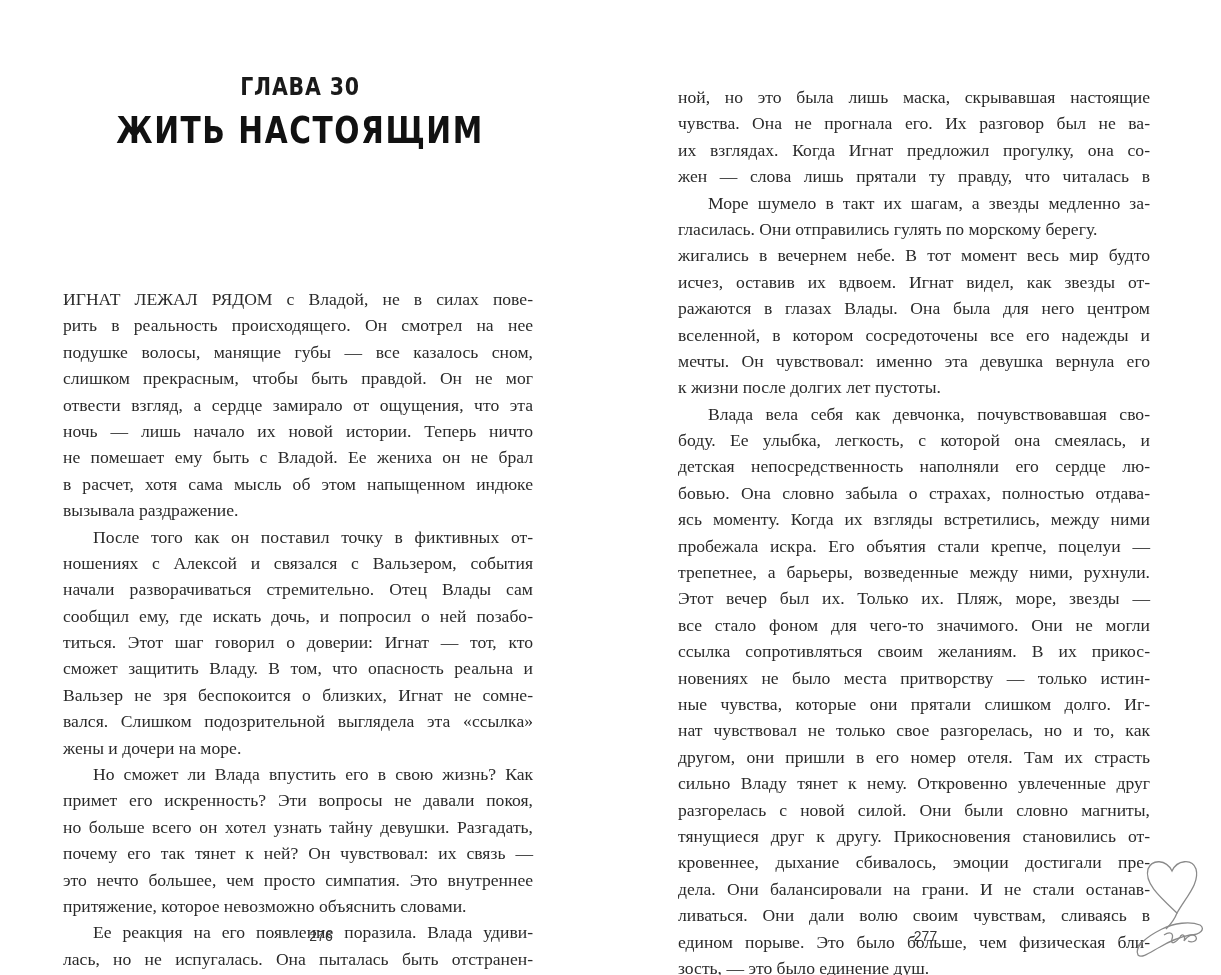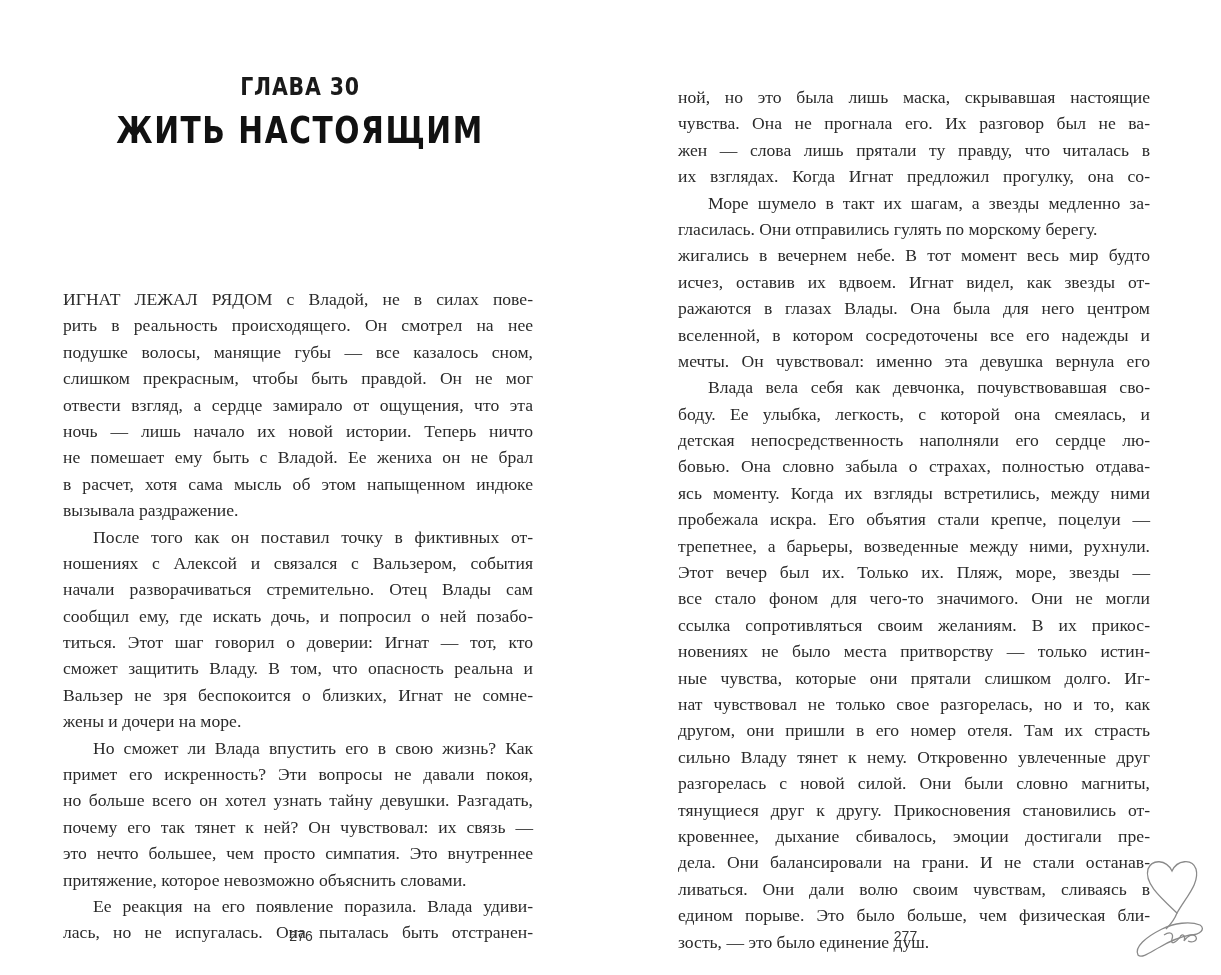--- a/index.html
+++ b/index.html
@@ -1,17 +1,17 @@
 <!DOCTYPE html>
 <html><head>
 <meta charset="utf-8">
 <style>
   html, body { margin: 0; padding: 0; background: #ffffff; }
   body { width: 1221px; height: 975px; position: relative; overflow: hidden; font-family: "Liberation Serif", "DejaVu Serif", serif; color: #2a2a2a; }
-  .page { position: absolute; top: 0; height: 837px; }
+  .page { position: absolute; top: 0; height: 837px; padding-left: 40px; }
   .page.left { left: 0; width: 610px; }
   .page.right { left: 610px; width: 611px; }
   .chapter-num { position: absolute; left: 60px; width: 480px; top: 72px; text-align: center; font-family: "DejaVu Sans", sans-serif; font-weight: bold; font-size: 25px; letter-spacing: 1px; color: #1a1a1a; transform: scaleX(0.82); }
   .chapter-title { position: absolute; left: 40px; width: 520px; top: 108px; text-align: center; font-family: "DejaVu Sans", sans-serif; font-weight: bold; font-size: 38px; letter-spacing: 2px; color: #111; transform: scaleX(0.78); }
   .text-block { position: absolute; font-size: 17.6px; line-height: 26.4px; text-align: justify; }
   .left .text-block { left: 63px; width: 470px; top: 286px; }
   .right .text-block { left: 68px; width: 472px; top: 84px; }
   .line { display: block; height: 26.4px; white-space: nowrap; text-align-last: justify; text-align: justify; }
   .line.last { text-align-last: left; }
   .line.indent { padding-left: 30px; }
@@ -36,46 +36,48 @@
       <span class="line">не помешает ему быть с Владой. Ее жениха он не брал</span>
       <span class="line">в расчет, хотя сама мысль об этом напыщенном индюке</span>
       <span class="line last">вызывала раздражение.</span>
       <span class="line indent">После того как он поставил точку в фиктивных от-</span>
       <span class="line">ношениях с Алексой и связался с Вальзером, события</span>
       <span class="line">начали разворачиваться стремительно. Отец Влады сам</span>
       <span class="line">сообщил ему, где искать дочь, и попросил о ней позабо-</span>
       <span class="line">титься. Этот шаг говорил о доверии: Игнат — тот, кто</span>
       <span class="line">сможет защитить Владу. В том, что опасность реальна и</span>
       <span class="line">Вальзер не зря беспокоится о близких, Игнат не сомне-</span>
+      <span class="line">вался. Слишком подозрительной выглядела эта «ссылка»</span>
       <span class="line last">жены и дочери на море.</span>
       <span class="line indent">Но сможет ли Влада впустить его в свою жизнь? Как</span>
       <span class="line">примет его искренность? Эти вопросы не давали покоя,</span>
       <span class="line">но больше всего он хотел узнать тайну девушки. Разгадать,</span>
       <span class="line">почему его так тянет к ней? Он чувствовал: их связь —</span>
       <span class="line">это нечто большее, чем просто симпатия. Это внутреннее</span>
       <span class="line last">притяжение, которое невозможно объяснить словами.</span>
       <span class="line indent">Ее реакция на его появление поразила. Влада удиви-</span>
       <span class="line">лась, но не испугалась. Она пыталась быть отстранен-</span>
     </div>
   <div class="page-num">276</div>
 </div>
 
 <div class="page right">
   <div class="text-block" id="right-text">
       <span class="line">ной, но это была лишь маска, скрывавшая настоящие</span>
       <span class="line">чувства. Она не прогнала его. Их разговор был не ва-</span>
+      <span class="line">их взглядах. Когда Игнат предложил прогулку, она со-</span>
       <span class="line">жен — слова лишь прятали ту правду, что читалась в</span>
-      <span class="line">их взглядах. Когда Игнат предложил прогулку, она со-</span>
       <span class="line indent">Море шумело в такт их шагам, а звезды медленно за-</span>
       <span class="line last">гласилась. Они отправились гулять по морскому берегу.</span>
       <span class="line">жигались в вечернем небе. В тот момент весь мир будто</span>
       <span class="line">исчез, оставив их вдвоем. Игнат видел, как звезды от-</span>
       <span class="line">ражаются в глазах Влады. Она была для него центром</span>
       <span class="line">вселенной, в котором сосредоточены все его надежды и</span>
       <span class="line">мечты. Он чувствовал: именно эта девушка вернула его</span>
+      <span class="line last">к жизни после долгих лет пустоты.</span>
       <span class="line indent">Влада вела себя как девчонка, почувствовавшая сво-</span>
       <span class="line">боду. Ее улыбка, легкость, с которой она смеялась, и</span>
       <span class="line">детская непосредственность наполняли его сердце лю-</span>
       <span class="line">бовью. Она словно забыла о страхах, полностью отдава-</span>
       <span class="line">ясь моменту. Когда их взгляды встретились, между ними</span>
       <span class="line">пробежала искра. Его объятия стали крепче, поцелуи —</span>
       <span class="line">трепетнее, а барьеры, возведенные между ними, рухнули.</span>
       <span class="line">Этот вечер был их. Только их. Пляж, море, звезды —</span>
       <span class="line">все стало фоном для чего-то значимого. Они не могли</span>
       <span class="line">ссылка сопротивляться своим желаниям. В их прикос-</span>

